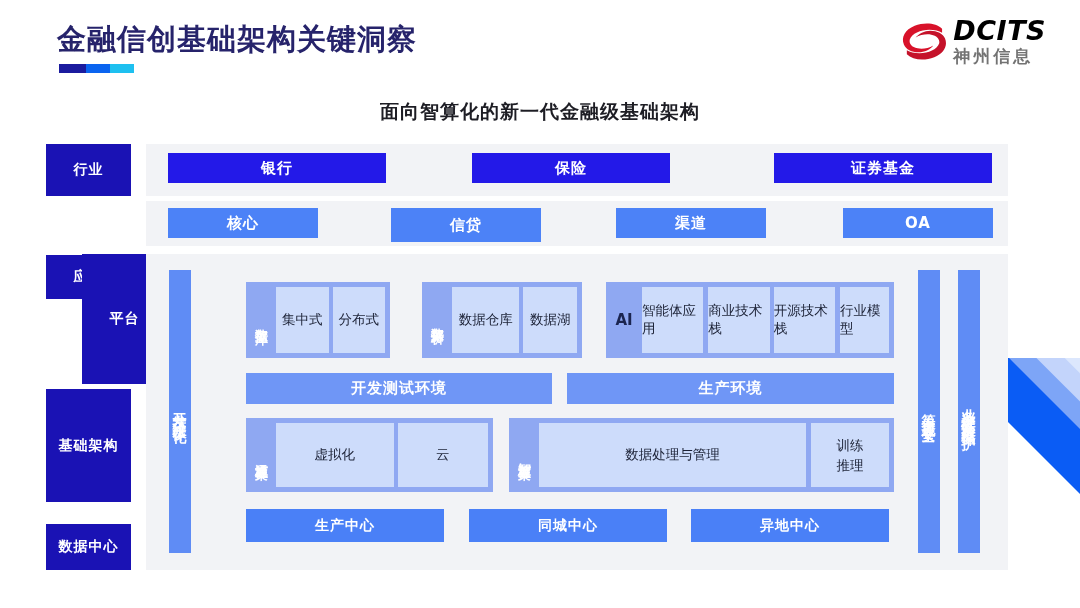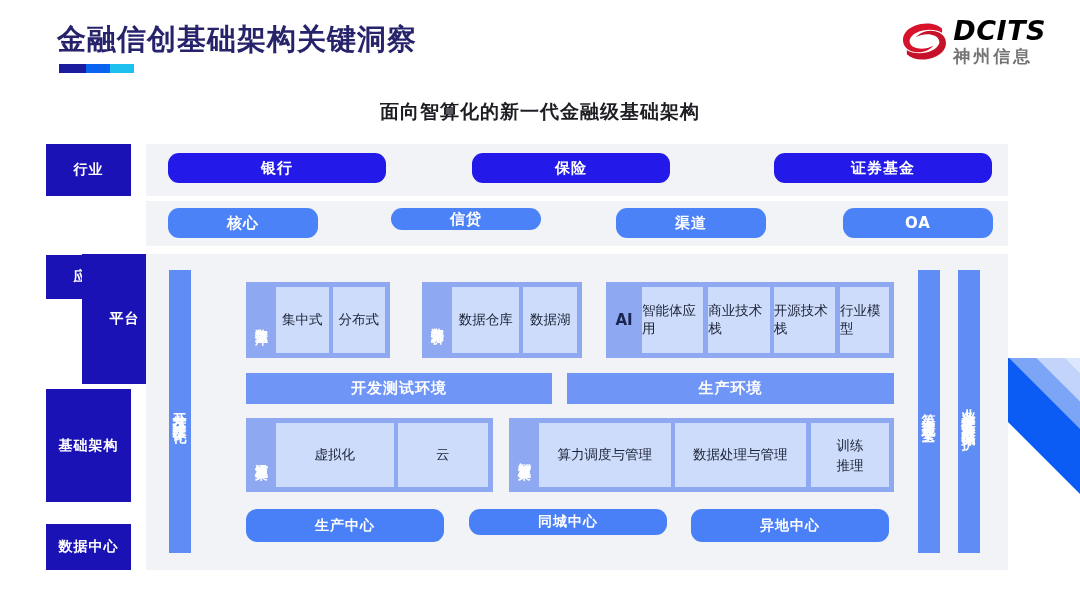--- a/index.html
+++ b/index.html
@@ -58,21 +58,21 @@
           color: #fff; display: flex; align-items: center; justify-content: center;
           font-size: 14px; font-weight: 700; letter-spacing: 1px;
           font-family: "DejaVu Sans", sans-serif; }
 
   
   .panel { position: absolute; background: #f2f3f6; }
 
   
   .box { display: flex; align-items: center; justify-content: center;
          color: #ffffff; font-weight: 700; letter-spacing: 1px;
-         font-family: "DejaVu Sans", sans-serif; border-radius: 11px; }
+         font-family: "DejaVu Sans", sans-serif; }
   .box-dark  { background: #2319e8; font-size: 15px; }
   .box-mid   { background: #4c82f7; font-size: 15px; }
   .box-row3  { background: #4a80f7; font-size: 14px; }
 
   
   .vbar { position: absolute; background: #5f8cf5; color: #fff;
           display: flex; align-items: center; justify-content: center;
           writing-mode: vertical-rl; text-orientation: upright;
           font-size: 14px; font-weight: 700; letter-spacing: 3px;
           font-family: "DejaVu Sans", sans-serif; }
@@ -153,21 +153,21 @@
       </div>
 
     <div class="panel" style="left:146px; top:4px; width:862px; height:52px;">
       <div class="box box-dark" style="position:absolute; left:22px;  top:9px; width:218px; height:30px;">银行</div>
       <div class="box box-dark" style="position:absolute; left:326px; top:9px; width:198px; height:30px;">保险</div>
       <div class="box box-dark" style="position:absolute; left:628px; top:9px; width:218px; height:30px;">证券基金</div>
     </div>
 
     <div class="panel" style="left:146px; top:61px; width:862px; height:45px;">
       <div class="box box-mid" style="position:absolute; left:22px;  top:7px; width:150px; height:30px;">核心</div>
-      <div class="box box-mid" style="position:absolute; left:245px; top:7px; width:150px; height:22px;">信贷</div>
+      <div class="box box-mid" style="position:absolute; left:245px; top:7px; width:150px; height:34px;">信贷</div>
       <div class="box box-mid" style="position:absolute; left:470px; top:7px; width:150px; height:30px;">渠道</div>
       <div class="box box-mid" style="position:absolute; left:697px; top:7px; width:150px; height:30px;">OA</div>
     </div>
 
     <div class="panel" style="left:146px; top:114px; width:862px; height:316px;">
 
       <div class="vbar" style="left:23px; top:16px; width:22px; height:283px;">开发运维一体化</div>
 
       <div class="vbar" style="left:772px; top:16px; width:22px; height:283px;">等保合规安全</div>
       <div class="vbar" style="left:812px; top:16px; width:22px; height:283px;">业务连续性及数据保护</div>
@@ -209,28 +209,27 @@
         <div class="group-label">通算框架</div>
         <div class="cells">
           <div class="cell">虚拟化</div>
           <div class="cell">云</div>
         </div>
       </div>
 
       <div class="group" style="left:363px; top:164px; width:385px; height:74px;">
         <div class="group-label">智算框架</div>
         <div class="cells">
-          <div class="cell">算力调度与管理</div>
           <div class="cell">数据处理与管理</div>
         </div>
         <div class="cell" style="flex:0 0 78px; flex-direction:column; line-height:1.5;">
           <span>训练</span>
           <span>推理</span>
         </div>
       </div>
 
       <div class="box box-row3" style="position:absolute; left:100px; top:255px; width:198px; height:33px;">生产中心</div>
-      <div class="box box-row3" style="position:absolute; left:323px; top:255px; width:198px; height:26px;">同城中心</div>
+      <div class="box box-row3" style="position:absolute; left:323px; top:255px; width:198px; height:33px;">同城中心</div>
       <div class="box box-row3" style="position:absolute; left:545px; top:255px; width:198px; height:33px;">异地中心</div>
 
     </div>
   </div>
 </div>
 
 </body></html>

